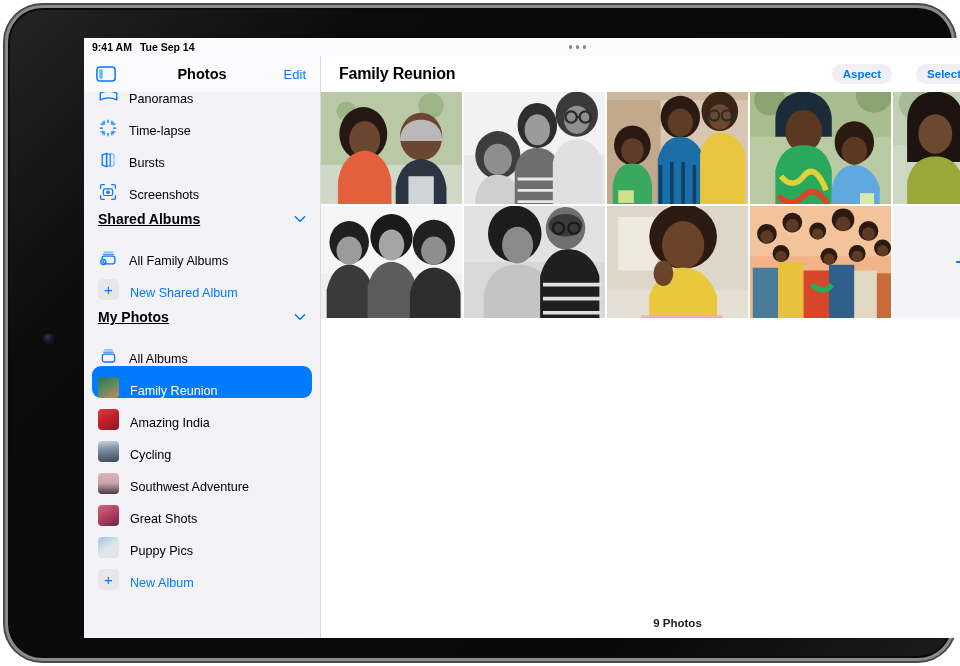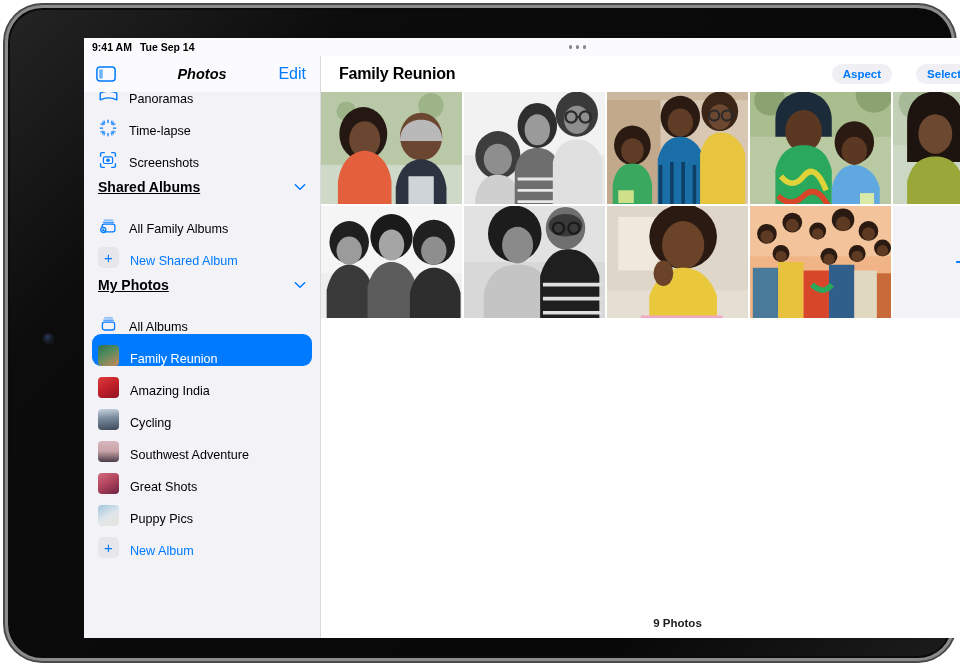--- a/index.html
+++ b/index.html
@@ -82,22 +82,22 @@
     display: flex; flex-direction: column;
     border-right: 1px solid #d9d9de;
   }
   #sidebar-header {
     height: 36px; flex: 0 0 36px;
     background: #fbfbfd;
     display: flex; align-items: center; justify-content: space-between;
     padding: 0 14px 0 12px;
     position: relative; z-index: 3;
   }
-  #sidebar-header .title { font-size: 14.5px; font-weight: bold; color: #000; position:absolute; left:0; right:0; text-align:center; pointer-events:none;font-style:italic;}
-  #sidebar-header .edit { font-size: 16px; color: #007aff; z-index: 2; }
+  #sidebar-header .title { font-size: 14.5px; font-weight: bold; color: #000; position:absolute; left:0; right:0; text-align:center; pointer-events:none;}
+  #sidebar-header .edit { font-size: 13px; color: #007aff; z-index: 2; }
   .sidebar-toggle-icon { width: 20px; height: 16px; display:block; z-index:2;}
 
   #sidebar-scroll {
     flex: 1; overflow: hidden; position: relative;
     padding-bottom: 8px;
   }
   .sb-row {
     display: flex; align-items: flex-end; gap: 11px;
     height: 32px; margin: 0 8px; padding: 0 6px;
     border-radius: 9px;
@@ -242,20 +242,32 @@
                   <line x1="13" y1="1.9" x2="12.2" y2="3.9" opacity=".8"></line>
                     <line x1="5.8" y1="14.1" x2="5" y2="16.1" opacity=".8"></line>
                   <line x1="1.9" y1="5" x2="3.9" y2="5.8" opacity=".8"></line>
                     <line x1="14.1" y1="12.2" x2="16.1" y2="13" opacity=".8"></line>
                 </g>
               </svg>
             </span>
             <span>Time-lapse</span>
           </div>
 
+          <div class="sb-row">
+            <span class="ico">
+              <svg width="18" height="18" viewBox="0 0 18 18">
+                <g fill="none" stroke="#007aff" stroke-width="1.3" stroke-linejoin="round">
+                  <path d="M11.3 2.3 15 3.6v10.8l-3.7 1.3V2.3z" opacity=".45"></path>
+                  <path d="M7.6 2.3l3.7 1.3v10.8L7.6 15.7V2.3z" opacity=".7"></path>
+                  <path d="M3.2 3.9 7.6 2.3v13.4L3.2 14.1V3.9z"></path>
+                </g>
+              </svg>
+            </span>
+            <span>Bursts</span>
+          </div>
 
           <div class="sb-row">
             <span class="ico">
               <svg width="18" height="18" viewBox="0 0 18 18">
                 <g fill="none" stroke="#007aff" stroke-width="1.35" stroke-linecap="round">
                   <path d="M1.6 5.3V2.9a1.3 1.3 0 0 1 1.3-1.3h2.4"></path>
                   <path d="M12.7 1.6h2.4a1.3 1.3 0 0 1 1.3 1.3v2.4"></path>
                   <path d="M16.4 12.7v2.4a1.3 1.3 0 0 1-1.3 1.3h-2.4"></path>
                   <path d="M5.3 16.4H2.9a1.3 1.3 0 0 1-1.3-1.3v-2.4"></path>
                 </g>

